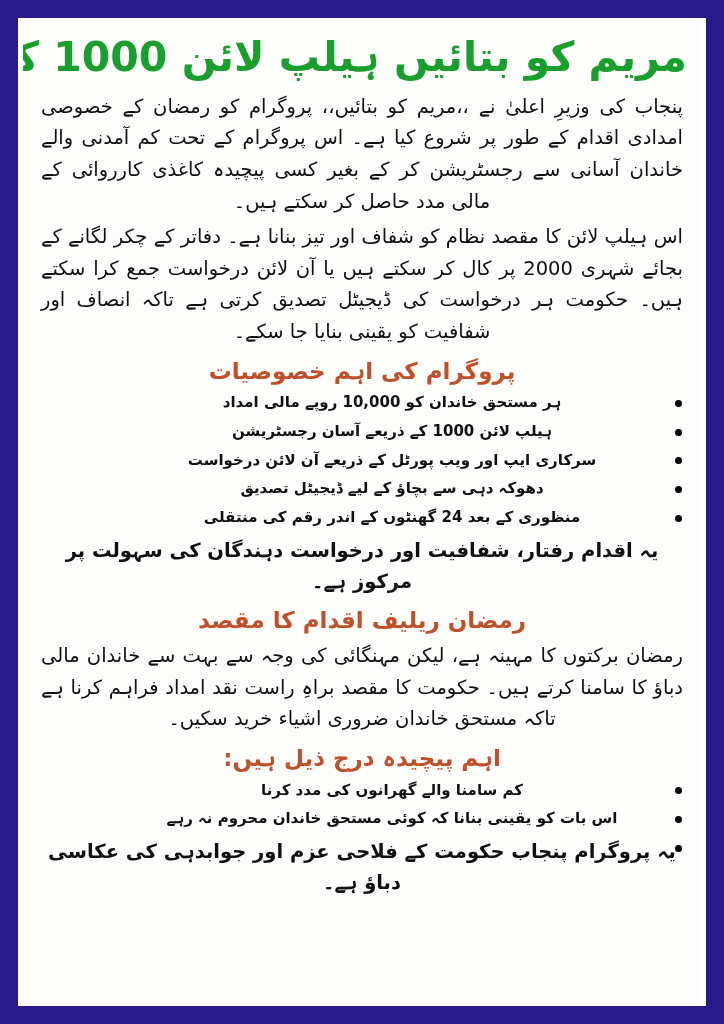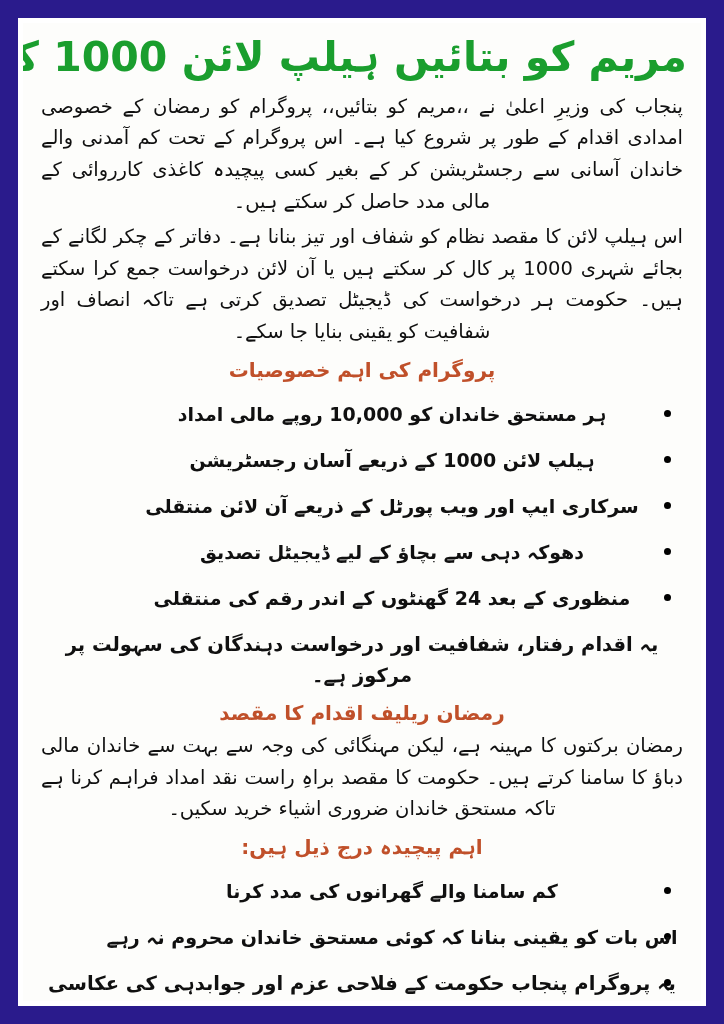--- a/index.html
+++ b/index.html
@@ -60,42 +60,42 @@
     line-height: 1.62;
     text-align: justify;
     text-align-last: center;
     margin: 0 0 4px 0;
     padding: 0 4px;
     font-weight: 400;
   }
 
   .section-heading {
     color: #c0502a;
-    font-size: 20px;
+    font-size: 23px;
     font-weight: 700;
     text-align: center;
     margin: 9px 0 4px 0;
     line-height: 1.3;
   }
 
   .bullets {
     list-style: none;
     margin: 2px 0 2px 0;
     padding: 0;
     direction: rtl;
   }
   .bullets li {
     position: relative;
-    font-size: 19px;
+    font-size: 15px;
     line-height: 1.58;
     color: #101010;
     font-weight: 600;
     text-align: center;
     padding: 0 0 0 0;
-    margin: 16px;
+    margin: 5px;
   }
   .bullets li .dot {
     position: absolute;
     right: 0px;
     top: 0.58em;
     width: 7px;
     height: 7px;
     border-radius: 50%;
     background: #000000;
   }
@@ -117,36 +117,36 @@
 <body>
 
 <div class="frame">
   <div class="frame-inner-gap">
     <div class="page">
 
       <h1 class="title">مریم کو بتائیں ہیلپ لائن 1000 کیا ہے؟</h1>
 
       <p class="para">پنجاب کی وزیرِ اعلیٰ نے ،،مریم کو بتائیں،، پروگرام کو رمضان کے خصوصی امدادی اقدام کے طور پر شروع کیا ہے۔ اس پروگرام کے تحت کم آمدنی والے خاندان آسانی سے رجسٹریشن کر کے بغیر کسی پیچیدہ کاغذی کارروائی کے مالی مدد حاصل کر سکتے ہیں۔</p>
 
-      <p class="para">اس ہیلپ لائن کا مقصد نظام کو شفاف اور تیز بنانا ہے۔ دفاتر کے چکر لگانے کے بجائے شہری 1000 پر کال کر سکتے ہیں یا آن لائن درخواست جمع کرا سکتے ہیں۔ حکومت ہر درخواست کی ڈیجیٹل تصدیق کرتی ہے تاکہ انصاف اور شفافیت کو یقینی بنایا جا سکے۔</p>
+      <p class="para">اس ہیلپ لائن کا مقصد نظام کو شفاف اور تیز بنانا ہے۔ دفاتر کے چکر لگانے کے بجائے شہری 2000 پر کال کر سکتے ہیں یا آن لائن درخواست جمع کرا سکتے ہیں۔ حکومت ہر درخواست کی ڈیجیٹل تصدیق کرتی ہے تاکہ انصاف اور شفافیت کو یقینی بنایا جا سکے۔</p>
 
       <h2 class="section-heading">پروگرام کی اہم خصوصیات</h2>
 
       <ul class="bullets">
         <li>
           <span class="dot"></span>
           <span class="btxt">ہر مستحق خاندان کو 10,000 روپے مالی امداد</span>
         </li>
         <li>
           <span class="dot"></span>
           <span class="btxt">ہیلپ لائن 1000 کے ذریعے آسان رجسٹریشن</span>
         </li>
         <li>
           <span class="dot"></span>
-          <span class="btxt">سرکاری ایپ اور ویب پورٹل کے ذریعے آن لائن منتقلی</span>
+          <span class="btxt">سرکاری ایپ اور ویب پورٹل کے ذریعے آن لائن درخواست</span>
         </li>
         <li>
           <span class="dot"></span>
           <span class="btxt">دھوکہ دہی سے بچاؤ کے لیے ڈیجیٹل تصدیق</span>
         </li>
         <li>
           <span class="dot"></span>
           <span class="btxt">منظوری کے بعد 24 گھنٹوں کے اندر رقم کی منتقلی</span>
         </li>
       </ul>

